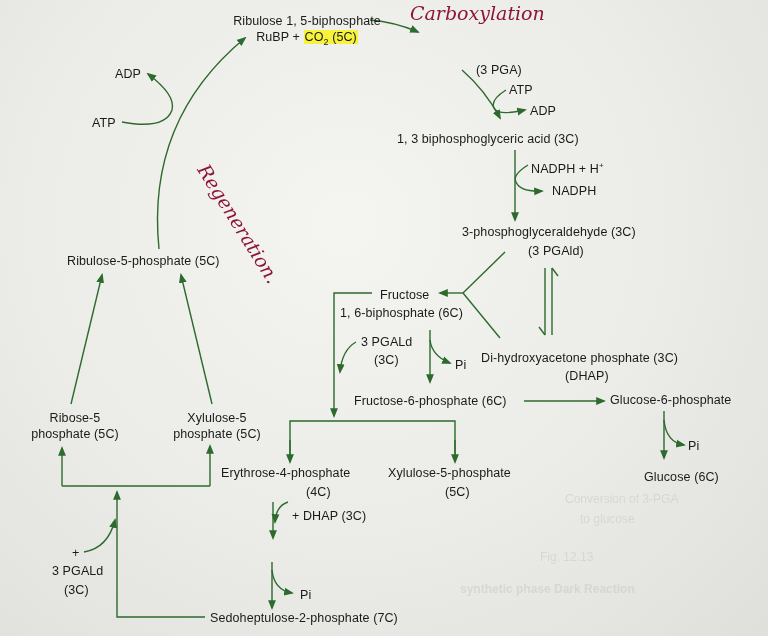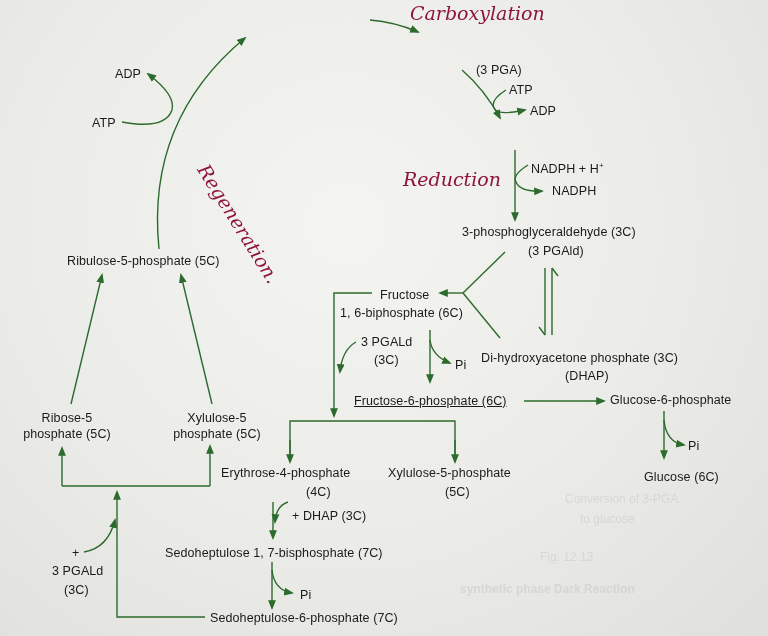--- a/index.html
+++ b/index.html
@@ -106,64 +106,67 @@
       <path d="M71,404 L102,275" marker-end="url(#ah)"></path>
       <path d="M212,404 L181,275" marker-end="url(#ah)"></path>
 
       <path d="M159,249 Q146,120 245,38" marker-end="url(#ah)"></path>
 
       <path d="M122,122 Q165,130 172,110 Q176,95 148,74" marker-end="url(#ah)"></path>
     </g>
   </svg>
 
   <div class="hand" style="left:410px;top:2px;font-size:19px;">Carboxylation</div>
-  <div class="hand" style="left:403px;top:168px;font-size:19px;">Reduction</div>
   <div class="hand" style="left:185px;top:210px;font-size:19px;transform:rotate(58deg);transform-origin:left top;left:212px;top:160px;">Regeneration.</div>
 
+  <div class="lbl center" style="left:232px;top:13px;width:150px;">
+    <div>Ribulose 1, 5-biphosphate</div>
+    <div><span>RuBP + </span><span class="hl"><span>CO</span><sub style="font-size:9px;">2</sub><span> (5C)</span></span></div>
+  </div>
 
   <div class="lbl" style="left:476px;top:62px;">(3 PGA)</div>
   <div class="lbl" style="left:509px;top:82px;">ATP</div>
   <div class="lbl" style="left:530px;top:103px;">ADP</div>
 
+  <div class="lbl" style="left:397px;top:131px;">1, 3 biphosphoglyceric acid (3C)</div>
   <div class="lbl" style="left:531px;top:158px;"><span>NADPH + H</span><sup style="font-size:8px;">+</sup></div>
   <div class="lbl" style="left:552px;top:183px;">NADPH</div>
 
   <div class="lbl" style="left:462px;top:224px;">3-phosphoglyceraldehyde (3C)</div>
   <div class="lbl" style="left:528px;top:243px;">(3 PGAld)</div>
 
   <div class="lbl" style="left:380px;top:287px;">Fructose</div>
   <div class="lbl" style="left:340px;top:305px;">1, 6-biphosphate (6C)</div>
 
   <div class="lbl" style="left:481px;top:350px;">Di-hydroxyacetone phosphate (3C)</div>
   <div class="lbl" style="left:565px;top:368px;">(DHAP)</div>
 
   <div class="lbl" style="left:361px;top:334px;">3 PGALd</div>
   <div class="lbl" style="left:374px;top:352px;">(3C)</div>
   <div class="lbl" style="left:455px;top:357px;">Pi</div>
 
-  <div class="lbl" style="left:354px;top:393px;text-decoration:underline;">Fructose-6-phosphate (6C)</div>
+  <div class="lbl" style="left:354px;top:393px;">Fructose-6-phosphate (6C)</div>
   <div class="lbl" style="left:610px;top:392px;">Glucose-6-phosphate</div>
   <div class="lbl" style="left:688px;top:438px;">Pi</div>
   <div class="lbl" style="left:644px;top:469px;">Glucose (6C)</div>
 
   <div class="lbl" style="left:221px;top:465px;">Erythrose-4-phosphate</div>
   <div class="lbl" style="left:286px;top:484px;margin-left:20px;">(4C)</div>
   <div class="lbl" style="left:388px;top:465px;">Xylulose-5-phosphate</div>
   <div class="lbl" style="left:445px;top:484px;">(5C)</div>
 
   <div class="lbl" style="left:292px;top:508px;">+ DHAP (3C)</div>
-  <div class="lbl" style="left:165px;top:545px;">Sedoheptulose 1, 7-bisphosphate (7C)</div>
   <div class="lbl" style="left:300px;top:587px;">Pi</div>
-  <div class="lbl" style="left:210px;top:610px;">Sedoheptulose-6-phosphate (7C)</div>
+  <div class="lbl" style="left:210px;top:610px;">Sedoheptulose-2-phosphate (7C)</div>
 
   <div class="lbl" style="left:72px;top:545px;">+</div>
   <div class="lbl" style="left:52px;top:563px;">3 PGALd</div>
   <div class="lbl" style="left:64px;top:582px;">(3C)</div>
 
-  <div class="lbl center" style="left:12px;top:410px;width:110px;">
+  <div class="lbl center" style="left:20px;top:410px;width:110px;">
     <div>Ribose-5</div>
     <div>phosphate (5C)</div>
   </div>
   <div class="lbl center" style="left:162px;top:410px;width:110px;">
     <div>Xylulose-5</div>
     <div>phosphate (5C)</div>
   </div>
 
   <div class="lbl" style="left:67px;top:253px;">Ribulose-5-phosphate (5C)</div>
 

